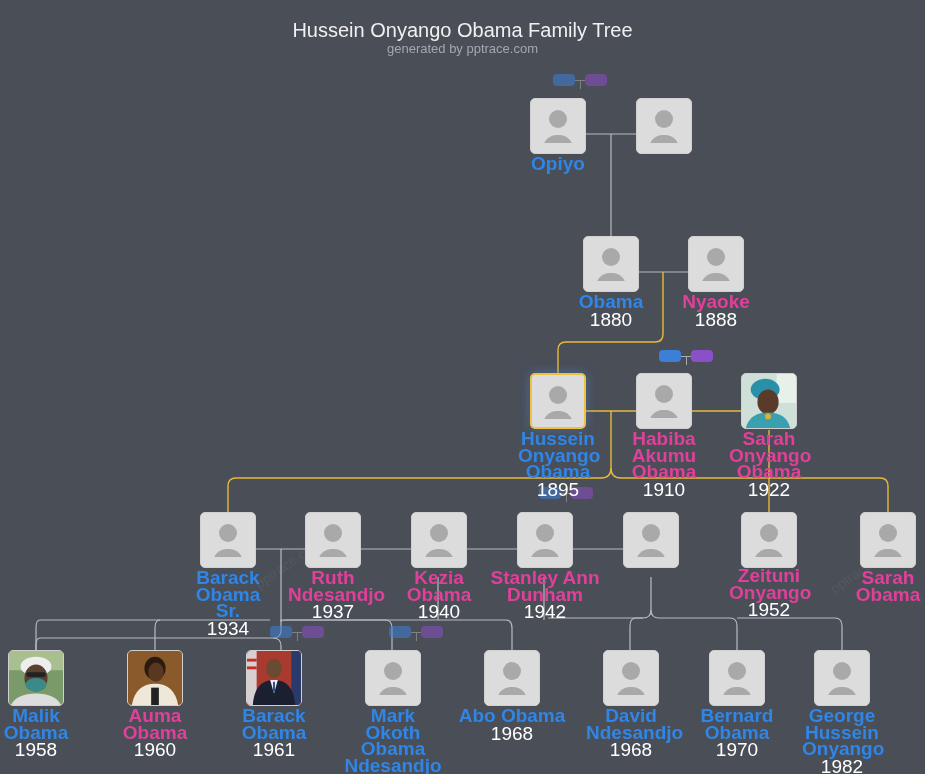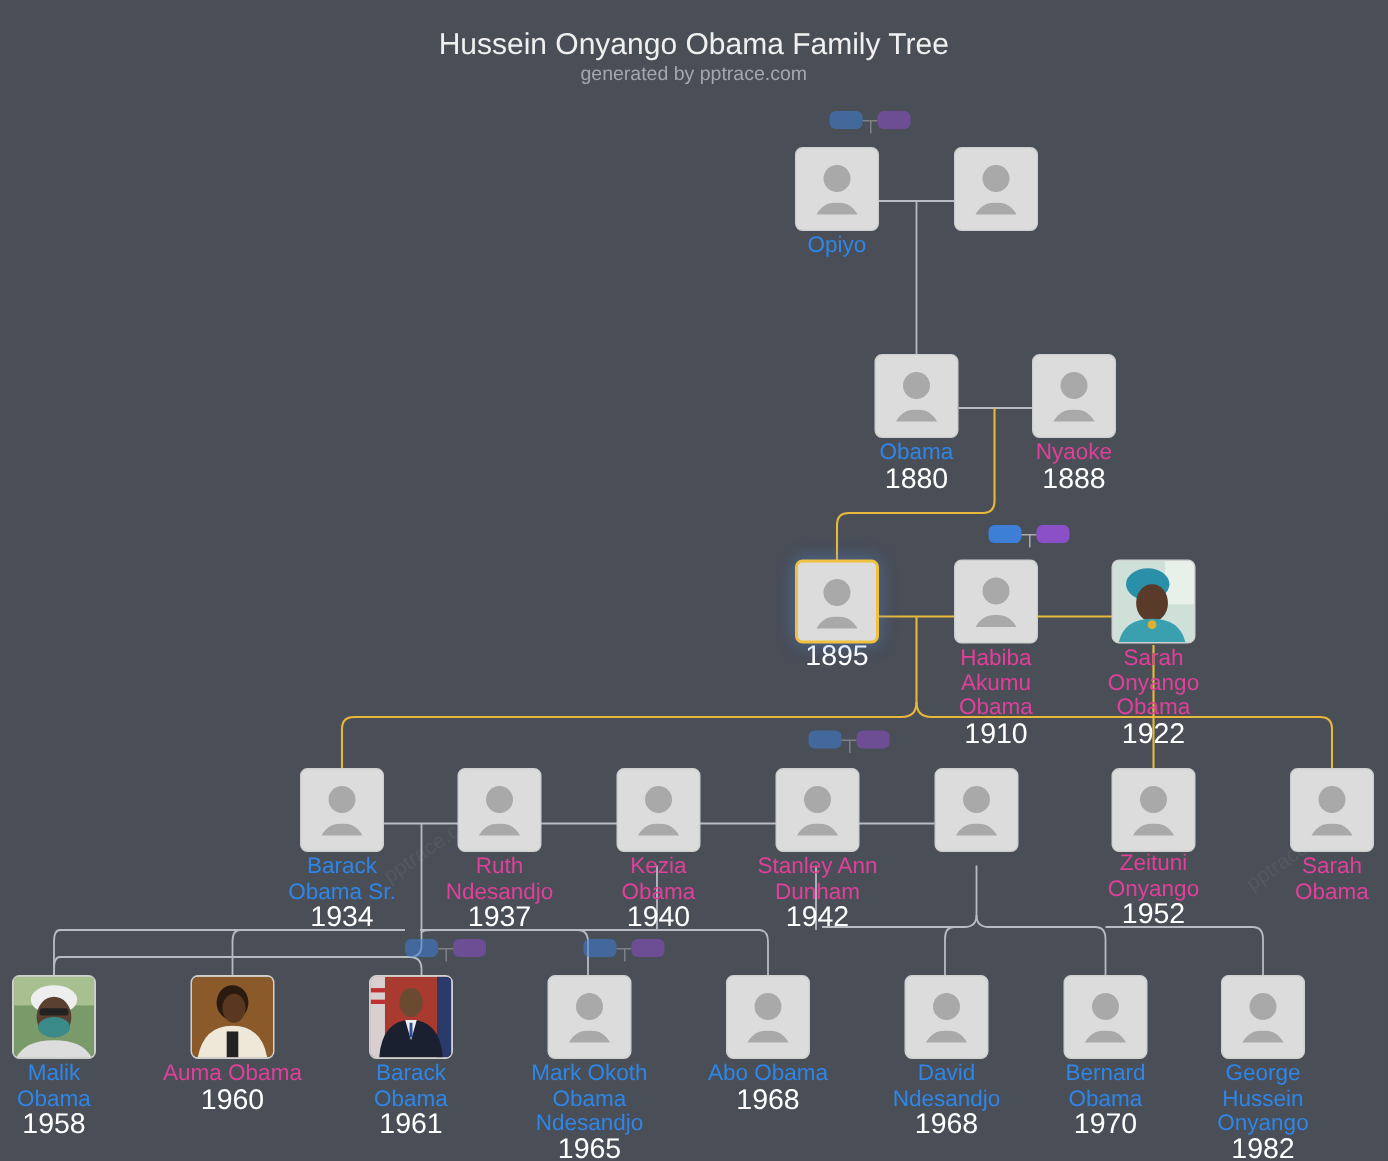--- a/index.html
+++ b/index.html
@@ -31,21 +31,21 @@
     .avatar-head {
       position: absolute; left: 50%; top: 11px; width: 18px; height: 18px;
       margin-left: -9px; border-radius: 50%; background: #a9a9a9;
     }
     .avatar-body {
       position: absolute; left: 50%; top: 36px; width: 30px; height: 14px;
       margin-left: -15px; border-radius: 15px 15px 0 0; background: #a9a9a9;
       clip-path: inset(0 0 6px 0);
     }
     .photo { width: 100%; height: 100%; }
-    .name { font-weight: normal; font-size: 15px; line-height: 16.5px; margin-top: 2px; text-align: center; }
+    .name { font-weight: bold; font-size: 19px; line-height: 16.5px; margin-top: 2px; text-align: center; }
     .name.m { color: #2f86e6; }
     .name.f { color: #e0409a; }
     .year { color: #ffffff; font-size: 19px; line-height: 17px; }
     .pair-badge { position: absolute; height: 12px; width: 54px; margin-left: -27px; }
     .pair-badge .b { position: absolute; top: 0; width: 22px; height: 12px; border-radius: 4px; }
     .pair-badge .blue { left: 0; background: #3d7fd6; }
     .pair-badge .purple { right: 0; background: #8b4fc8; }
     .pair-badge .ln { position: absolute; left: 22px; right: 22px; top: 6px; height: 1px; background: #aaa; }
     .pair-badge .stem { position: absolute; left: 26.5px; top: 6px; width: 1px; height: 9px; background: #aaa; }
     .pair-badge.dim { opacity: 0.55; }
@@ -160,20 +160,21 @@
     </div>
   <div class="name f">Nyaoke</div>
   <div class="year">1888</div>
 </div>
 
 <div class="node" style="left:558px;top:373px;">
   <div class="box sel">
       <div class="avatar-head"></div>
       <div class="avatar-body"></div>
     </div>
+  <div class="name m" style="width:80px;margin:2px auto 0;">Hussein Onyango Obama</div>
   <div class="year">1895</div>
 </div>
 <div class="node" style="left:664px;top:373px;">
   <div class="box">
       <div class="avatar-head"></div>
       <div class="avatar-body"></div>
     </div>
   <div class="name f" style="width:70px;margin:2px auto 0;">Habiba Akumu Obama</div>
   <div class="year">1910</div>
 </div>

